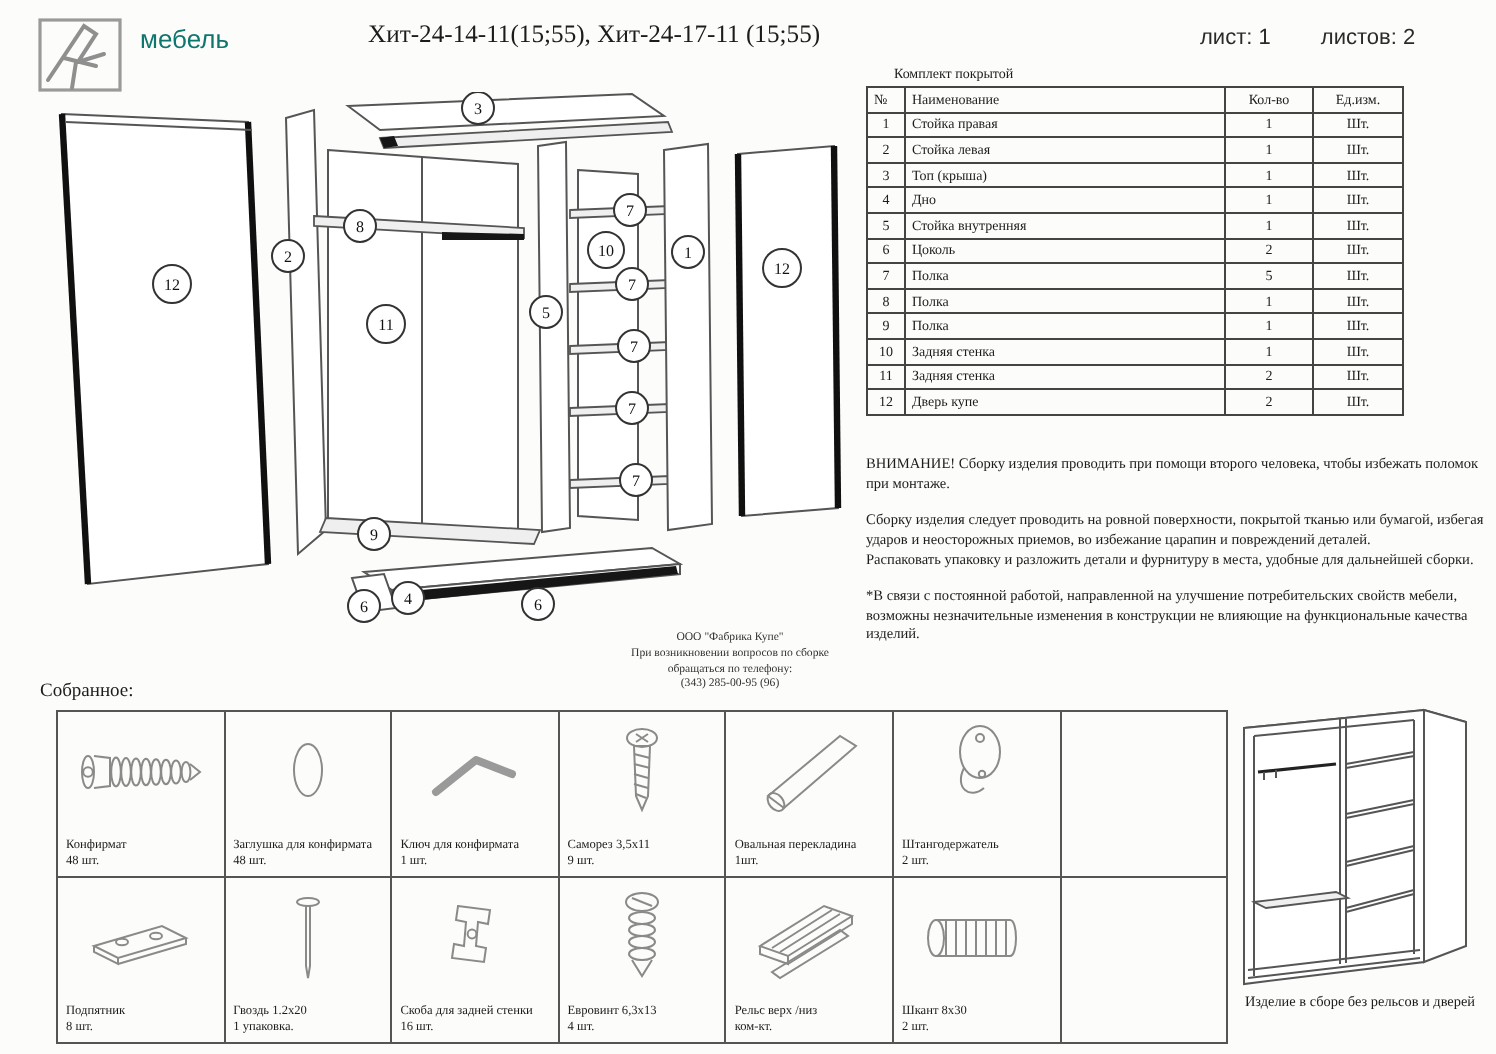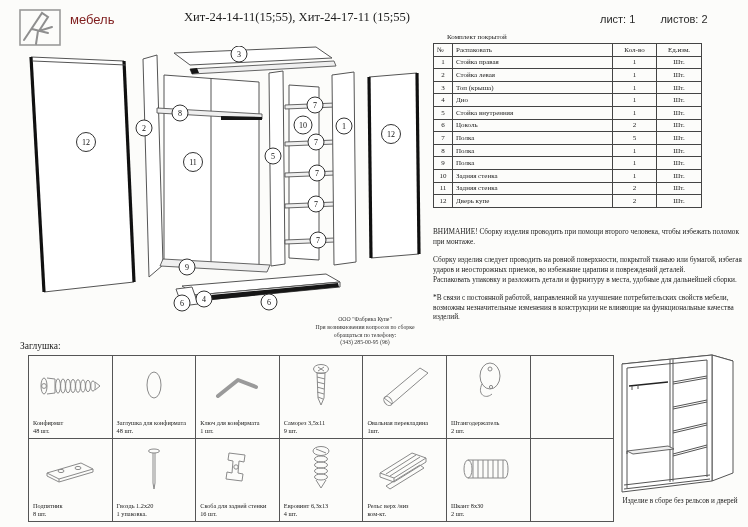--- a/index.html
+++ b/index.html
@@ -2,21 +2,21 @@
 <html><head>
 <meta charset="utf-8">
 <style>
   * { margin:0; padding:0; box-sizing:border-box; }
   html,body { width:748px; height:527px; overflow:hidden; }
   body { font-family:"Liberation Serif", serif; color:#1c1c1c; background:#fcfcfa; position:relative; }
   .abs { position:absolute; }
 
   
   .brand-name { font-family:"Liberation Sans", sans-serif; font-weight:bold; font-size:15px; letter-spacing:1.5px; color:#8e2420; }
-  .brand-sub  { font-family:"Liberation Sans", sans-serif; font-size:13px; color:#7f1d1d; text-align:right; margin-top:0px; }
+  .brand-sub  { font-family:"Liberation Sans", sans-serif; font-size:13px; color:#0f766e; text-align:right; margin-top:0px; }
   .title { font-size:12.6px; line-height:1.28; width:280px; }
   .sheetinfo { font-family:"Liberation Sans", sans-serif; font-size:11px; color:#2a2a2a; }
   .sheetinfo span { margin-left:22px; }
   .sheetinfo span:first-child { margin-left:0; }
 
   
   .parts-caption { font-size:7px; }
   table.parts { border-collapse:collapse; }
   table.parts td, table.parts th { border:0.8px solid #444; font-size:7px; font-weight:normal; height:12.6px; padding:0 3px; text-align:left; vertical-align:middle; }
   table.parts td.c, table.parts th.c { text-align:center; }
@@ -203,21 +203,21 @@
   <div>При возникновении вопросов по сборке</div>
   <div>обращаться по телефону:</div>
   <div>(343) 285-00-95 (96)</div>
 </div>
 
 <div class="abs parts-caption" style="left:447px; top:33px;">Комплект покрытой</div>
 <table class="parts abs" style="left:433px; top:43px;">
   <tbody>
       <tr>
     <th class="col-num">№</th>
-    <th class="col-name">Распаковать</th>
+    <th class="col-name">Наименование</th>
     <th class="col-qty c">Кол-во</th>
     <th class="col-unit c">Ед.изм.</th>
   </tr>
   <tr>
         <td class="c">1</td>
         <td>Стойка правая</td>
         <td class="c">1</td>
         <td class="c">Шт.</td>
       </tr>
   <tr>
@@ -289,21 +289,21 @@
 </tbody>
   </table>
 
 <div class="abs notes" style="left:433px; top:227px;">
   <p>ВНИМАНИЕ! Сборку изделия проводить при помощи второго человека, чтобы избежать поломок при монтаже.</p>
   <p class="gap">Сборку изделия следует проводить на ровной поверхности, покрытой тканью или бумагой, избегая ударов и неосторожных приемов, во избежание царапин и повреждений деталей.</p>
   <p>Распаковать упаковку и разложить детали и фурнитуру в места, удобные для дальнейшей сборки.</p>
   <p class="gap">*В связи с постоянной работой, направленной на улучшение потребительских свойств мебели, возможны незначительные изменения в конструкции не влияющие на функциональные качества изделий.</p>
 </div>
 
-<div class="abs hw-heading" style="left:20px; top:341px;">Заглушка:</div>
+<div class="abs hw-heading" style="left:20px; top:341px;">Собранное:</div>
 
 <table class="hw abs" style="left:28px; top:355px;">
   <tbody>
       <tr>
     <td>
       <svg class="hw-icon" width="70" height="52" viewBox="0 0 70 52">
         <ellipse class="hwstroke" cx="9" cy="26" rx="3" ry="8"></ellipse>
             <circle class="hwstroke" cx="9" cy="26" r="2.4"></circle>
         <path class="hwstroke" d="M12,18 L20,19 L20,33 L12,34"></path>
         <ellipse class="hwstroke" cx="23" cy="26" rx="2.4" ry="7.2"></ellipse>

